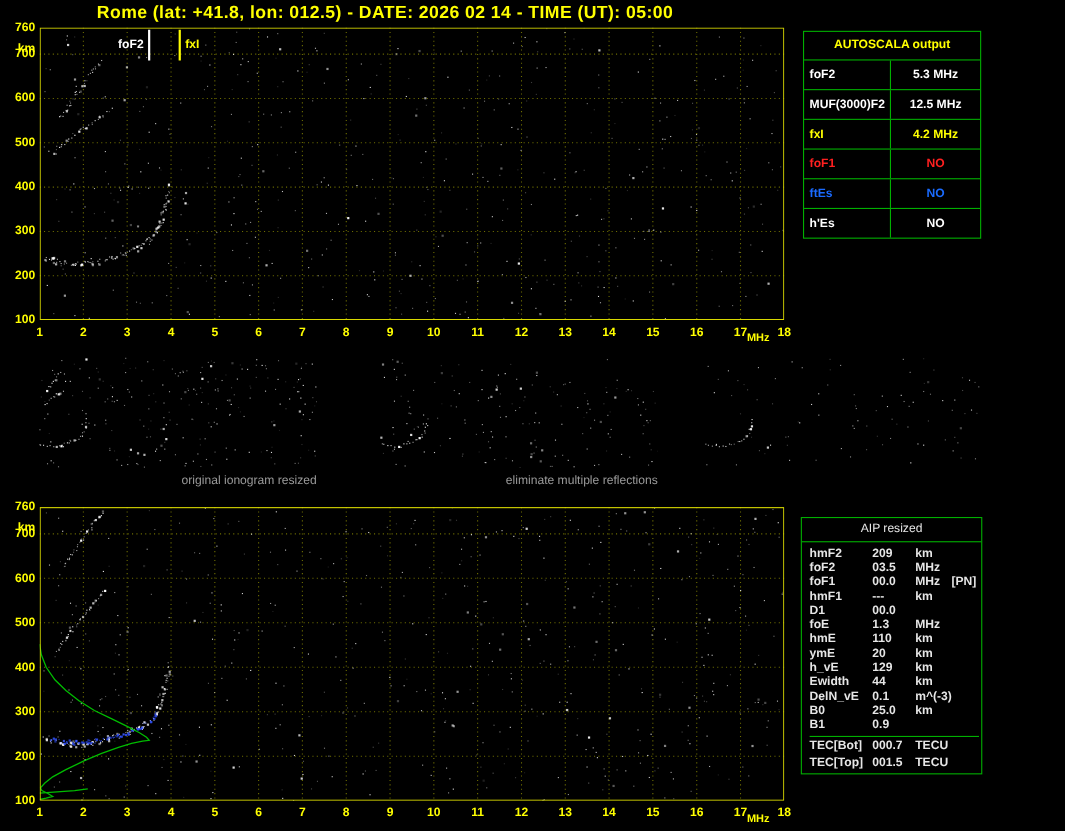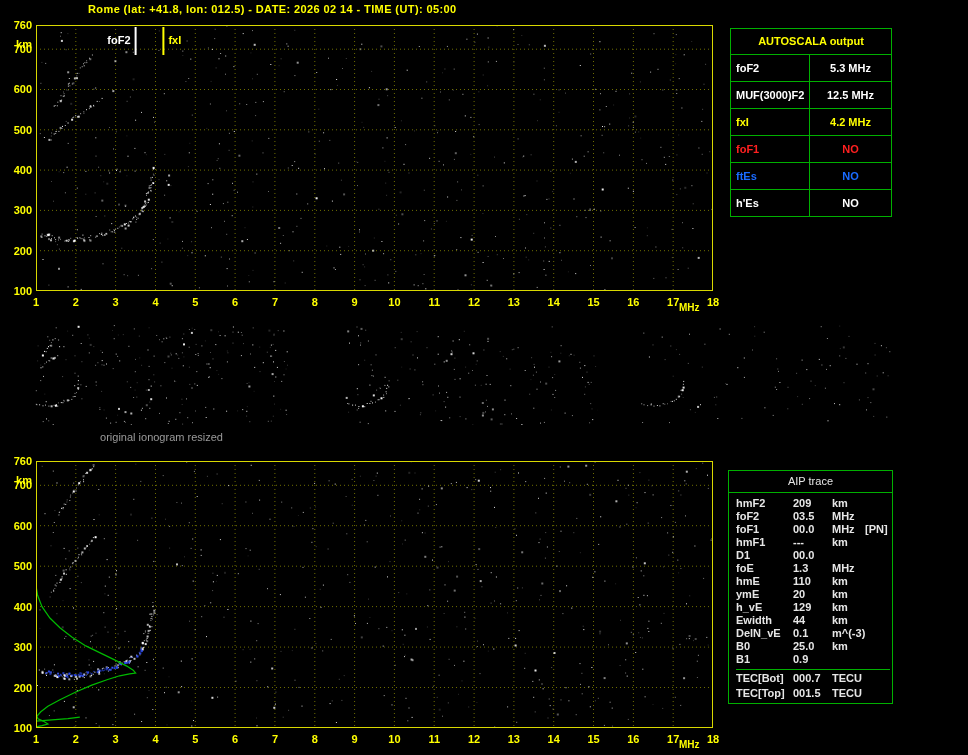--- a/index.html
+++ b/index.html
@@ -1,28 +1,28 @@
 <!DOCTYPE html>
 <html><head>
 <meta charset="utf-8">
 <style>
   html,body{margin:0;padding:0;background:#000;}
   #screen{position:relative;width:968px;height:755px;background:#000;overflow:hidden;
           font-family:"Liberation Sans",sans-serif;}
-  .title{position:absolute;left:88px;top:3px;color:#ffff00;font-size:11px;font-weight:bold;letter-spacing:.4px;}
+  .title{position:absolute;left:88px;top:3px;color:#ffff00;font-size:16px;font-weight:bold;letter-spacing:.4px;}
   svg.plot{position:absolute;display:block;}
   #plot-top{left:36px;top:25px;}
   #plot-bottom{left:36px;top:461px;}
   .ytick{position:absolute;width:30px;text-align:right;color:#ffff00;font-size:11px;font-weight:bold;height:12px;line-height:12px;}
   .xtick{position:absolute;width:26px;text-align:center;color:#ffff00;font-size:11px;font-weight:bold;height:12px;line-height:12px;}
   .unit{position:absolute;color:#ffff00;font-size:11px;font-weight:bold;height:12px;line-height:12px;}
   .unit-y{width:30px;text-align:right;}
   svg.thumb{position:absolute;top:325px;display:block;}
   #thumb0{left:35px;}#thumb1{left:345px;}#thumb2{left:640px;}
-  .caption{position:absolute;top:431px;width:253px;text-align:center;color:#9a9a9a;font-size:11px;}
+  .caption{position:absolute;top:431px;width:253px;text-align:right;color:#9a9a9a;font-size:11px;}
   #cap0{left:35px;}#cap1{left:345px;}#cap2{left:640px;}
 
   .as-table{position:absolute;left:730px;top:28px;width:160px;border:1px solid #00b000;background:#000;}
   .as-title{height:25px;line-height:25px;text-align:center;color:#ffff00;font-size:11px;font-weight:bold;border-bottom:1px solid #00b000;}
   .as-row{display:flex;height:26px;border-bottom:1px solid #00b000;font-size:11px;font-weight:bold;align-items:stretch;}
   .as-row:last-child{border-bottom:0;}
   .as-label{width:79px;padding-left:5px;border-right:1px solid #00b000;box-sizing:border-box;display:flex;align-items:center;}
   .as-value{flex:1;display:flex;align-items:center;justify-content:center;}
 
   .aip-table{position:absolute;left:728px;top:470px;width:163px;border:1px solid #00b000;color:#e6e6e6;font-size:11px;background:#000;}
@@ -1421,20 +1421,21 @@
       <rect x="199.2" y="30.4" width="1" height="1" fill="#ffffff" fill-opacity="0.49"></rect>
       <rect x="147.3" y="83.3" width="1" height="1" fill="#ffffff" fill-opacity="0.33"></rect>
       <rect x="12.5" y="19.4" width="1" height="1" fill="#ffffff" fill-opacity="0.33"></rect>
       <rect x="138.0" y="45.9" width="1" height="1" fill="#ffffff" fill-opacity="0.52"></rect>
       <rect x="246.3" y="91.6" width="1" height="1" fill="#ffffff" fill-opacity="0.51"></rect>
       <rect x="134.8" y="61.7" width="1" height="1" fill="#ffffff" fill-opacity="0.61"></rect>
       <rect x="42.7" y="72.0" width="1" height="1" fill="#ffffff" fill-opacity="0.19"></rect>
     </svg>
 
   <div id="cap0" class="caption">original ionogram resized</div>
+  <div id="cap1" class="caption">eliminate multiple reflections</div>
 
   <svg id="plot-bottom" class="plot" width="677" height="267">
       <line x1="39.8" y1="0" x2="39.8" y2="267" stroke="#6e6e00" stroke-width="1" stroke-dasharray="1 3"></line>
       <line x1="79.6" y1="0" x2="79.6" y2="267" stroke="#6e6e00" stroke-width="1" stroke-dasharray="1 3"></line>
       <line x1="119.5" y1="0" x2="119.5" y2="267" stroke="#6e6e00" stroke-width="1" stroke-dasharray="1 3"></line>
       <line x1="159.3" y1="0" x2="159.3" y2="267" stroke="#6e6e00" stroke-width="1" stroke-dasharray="1 3"></line>
       <line x1="199.1" y1="0" x2="199.1" y2="267" stroke="#6e6e00" stroke-width="1" stroke-dasharray="1 3"></line>
       <line x1="238.9" y1="0" x2="238.9" y2="267" stroke="#6e6e00" stroke-width="1" stroke-dasharray="1 3"></line>
       <line x1="278.8" y1="0" x2="278.8" y2="267" stroke="#6e6e00" stroke-width="1" stroke-dasharray="1 3"></line>
       <line x1="318.6" y1="0" x2="318.6" y2="267" stroke="#6e6e00" stroke-width="1" stroke-dasharray="1 3"></line>
@@ -2261,21 +2262,21 @@
       <div class="xtick" style="left: 500.882px; top: 733px;">13</div>
       <div class="xtick" style="left: 540.706px; top: 733px;">14</div>
       <div class="xtick" style="left: 580.529px; top: 733px;">15</div>
       <div class="xtick" style="left: 620.353px; top: 733px;">16</div>
       <div class="xtick" style="left: 660.176px; top: 733px;">17</div>
       <div class="xtick" style="left: 700px; top: 733px;">18</div>
       <div class="unit" style="left: 679px; top: 739px; font-size: 10px;">MHz</div>
     </div>
 
   <div class="aip-table">
-    <div class="aip-title">AIP trace</div>
+    <div class="aip-title">AIP resized</div>
     <div id="aip-rows">
         <div class="aip-row">
           <div class="aip-label">hmF2</div>
           <div class="aip-value">209</div>
           <div class="aip-unit">km</div>
           <div class="aip-extra"></div>
         </div>
         <div class="aip-row">
           <div class="aip-label">foF2</div>
           <div class="aip-value">03.5</div>

